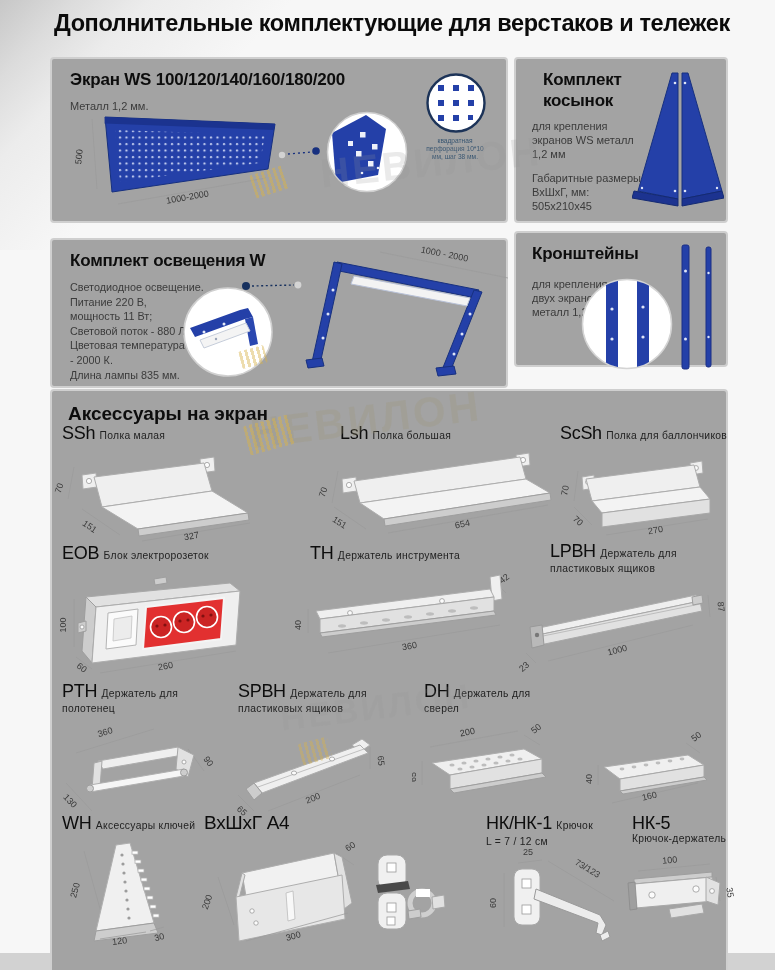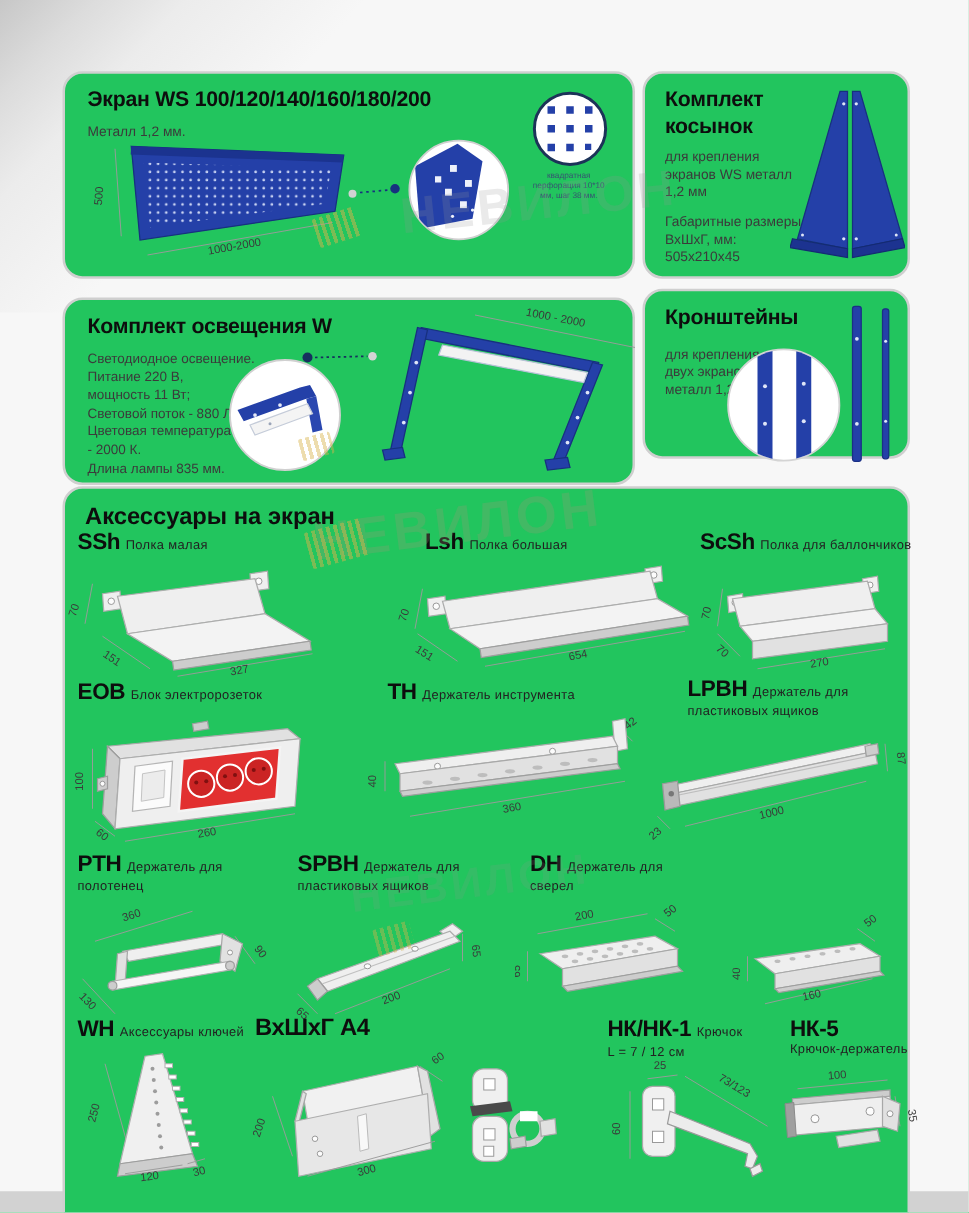--- a/index.html
+++ b/index.html
@@ -1,27 +1,27 @@
 <!DOCTYPE html>
 <html><head>
 <meta charset="utf-8">
 <style>
   body{margin:0;background:#e9e9e9}
   .page{position:relative;width:775px;height:970px;background:#f7f7f7;font-family:"Liberation Sans",sans-serif;overflow:hidden;color:#111}
   .abs{position:absolute}
   .corner{left:0;top:0;width:300px;height:250px;background:linear-gradient(133deg,#c7c7c7 0%,#dcdcdc 14%,#ececec 28%,rgba(247,247,247,0) 55%)}
   .page-title{left:54px;top:10px;width:700px;font-size:23.5px;font-weight:bold;letter-spacing:-0.4px;color:#0b0b0b}
-  .panel{background:#22c55e;border:2px solid #cfcfcf;border-radius:16px;box-sizing:border-box}
+  .panel{background:#a3a3a3;border:2px solid #cfcfcf;border-radius:4px;box-sizing:border-box}
   .p-title{font-size:17px;font-weight:bold;color:#0d0d0d;letter-spacing:-0.2px;line-height:21px}
   .p-text{font-size:11px;color:#3b3b3b;line-height:14px}
   .lt-line{font-size:10.8px;color:#3b3b3b;line-height:14.6px}
   .perf-note{font-size:6.6px;line-height:8px;color:#375571;text-align:center}
   .acc-title{font-size:19px;font-weight:bold;color:#0d0d0d}
   .acc-head{line-height:12px}
-  .acc-code{font-size:18px;font-weight:bold;letter-spacing:-0.3px;color:#0d0d0d}
+  .acc-code{font-size:18px;font-weight:normal;letter-spacing:-0.3px;color:#0d0d0d}
   .acc-code.big{font-size:19px}
   .acc-name{font-size:10.3px;color:#222;letter-spacing:0.3px;line-height:12.5px}
   .acc-sub{font-size:10.3px;color:#222;letter-spacing:0.3px;margin-top:3px}
   .nowrap{white-space:nowrap}
   .wm{font-weight:bold;pointer-events:none;white-space:nowrap;letter-spacing:3px}
   .emb{pointer-events:none;background:repeating-linear-gradient(90deg,#d7b24a 0 3px,rgba(215,178,74,0) 3px 6px);border-radius:2px}
   .bottom-bar{left:0;bottom:0;width:775px;height:17px;background:#d2d2d2}
   svg .dim{font-size:9px;fill:#3a3a3a;font-family:"Liberation Sans",sans-serif;text-anchor:middle}
   svg .dl{stroke:#9b9b9b;stroke-width:0.75;fill:none}
   svg .pf{fill:#efefef;stroke:#adadad;stroke-width:1}
@@ -31,20 +31,21 @@
   svg .slot{fill:#bdbdbd}
   svg .bf{fill:#2440a8;stroke:#17307f;stroke-width:1}
 </style>
 </head>
 <body>
 
 <div class="page">
   <div class="abs corner"></div>
   <div class="abs bottom-bar"></div>
 
+  <div class="abs page-title">Дополнительные комплектующие для верстаков и тележек</div>
 
   <div class="abs panel" style="left:50px;top:57px;width:458px;height:166px">
     <div class="abs p-title" style="left:18px;top:10px">Экран WS 100/120/140/160/180/200</div>
     <div class="abs p-text" style="left:18px;top:40px">Металл 1,2 мм.</div>
 
     <svg class="abs" style="left:14px;top:44px" width="256" height="114" viewBox="0 0 256 114">
       <defs>
         <pattern id="perfP" width="6.5" height="6.5" patternUnits="userSpaceOnUse">
           <circle cx="2" cy="2" r="1.1" fill="#c9d3f2"></circle>
         </pattern>
@@ -91,21 +92,21 @@
           <rect x="44" y="29" width="6" height="6"></rect>
         <rect x="14" y="44" width="6" height="6"></rect>
           <rect x="29" y="44" width="6" height="6"></rect>
           <rect x="44" y="44" width="5" height="5"></rect>
       </g>
     </svg>
     <div class="abs perf-note" style="left:374px;top:78px;width:58px">квадратная перфорация 10*10 мм, шаг 38 мм.</div>
   </div>
 
   <div class="abs panel" style="left:514px;top:57px;width:214px;height:166px">
-    <div class="abs p-title" style="left:16px;top:10px;width:110px">Комплект косынок</div>
+    <div class="abs p-title" style="left:27px;top:10px;width:110px">Комплект косынок</div>
     <div class="abs p-text" style="left:16px;top:60px;width:106px">для крепления экранов WS металл 1,2 мм</div>
     <div class="abs p-text" style="left:16px;top:112px;width:130px">Габаритные размеры ВхШхГ, мм:</div>
     <div class="abs p-text" style="left:16px;top:140px;width:130px">505х210х45</div>
     <svg class="abs" style="left:116px;top:8px" width="92" height="150" viewBox="0 0 92 150">
       <polygon class="bf" points="40,6 46,6 46,132 6,124"></polygon>
       <polygon points="2,124 46,132 46,139 0,131" fill="#1c3390" stroke="#142a73" stroke-width="1"></polygon>
       <polygon class="bf" points="50,6 56,6 90,124 50,132"></polygon>
       <polygon points="50,132 90,124 92,131 50,139" fill="#1c3390" stroke="#142a73" stroke-width="1"></polygon>
       <g fill="#dfe5f7">
         <circle cx="43" cy="16" r="1.3"></circle>

